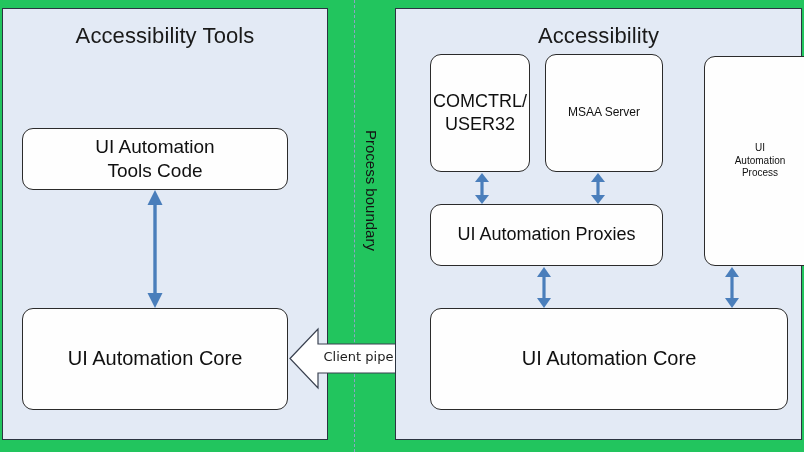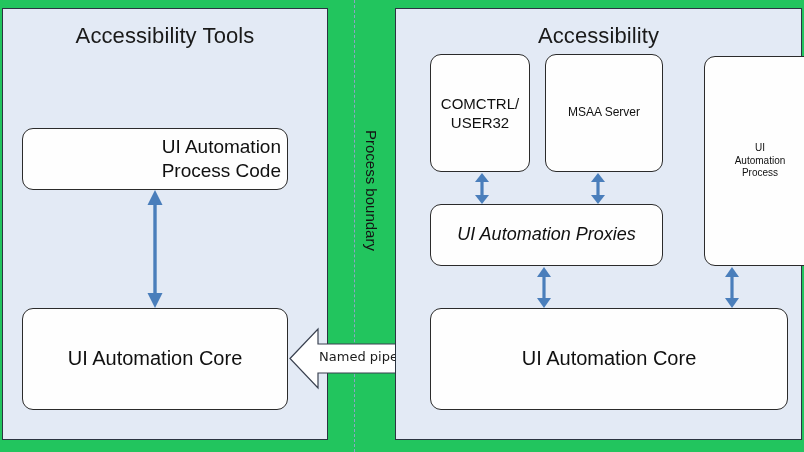--- a/index.html
+++ b/index.html
@@ -47,28 +47,28 @@
     display: flex;
     align-items: center;
     justify-content: center;
     text-align: center;
     color: #101010;
     line-height: 1.28;
     padding: 2px 6px;
   }
 
   
-  #node-client-code { left: 22px;  top: 128px; width: 266px; height: 62px;  font-size: 19px; justify-content: flex-end; }
+  #node-client-code { left: 22px;  top: 128px; width: 266px; height: 62px;  font-size: 19px; }
   #node-core-left   { left: 22px;  top: 308px; width: 266px; height: 102px; font-size: 20px; }
 
   
-  #node-comctrl   { left: 430px; top: 54px;  width: 100px; height: 118px; font-size: 15px; }
+  #node-comctrl   { left: 430px; top: 54px;  width: 100px; height: 118px; font-size: 18px; }
   #node-msaa      { left: 545px; top: 54px;  width: 118px; height: 118px; font-size: 12px; }
   #node-uia-prov  { left: 704px; top: 56px;  width: 112px; height: 210px; font-size: 10px; }
-  #node-proxies   { left: 430px; top: 204px; width: 233px; height: 62px;  font-size: 18px; font-style: italic; }
+  #node-proxies   { left: 430px; top: 204px; width: 233px; height: 62px;  font-size: 18px; }
   #node-core-right{ left: 430px; top: 308px; width: 358px; height: 102px; font-size: 20px; }
 
   
   #process-boundary-line {
     position: absolute;
     left: 354px;
     top: 0px;
     width: 0;
     height: 452px;
     border-left: 1.5px dashed #8fa4c4;
@@ -109,41 +109,41 @@
 
 <div id="diagram">
 
   <div class="panel" id="panel-left">
     <div class="panel-title">Accessibility Tools</div>
   </div>
 
   <div class="node" id="node-client-code">
     <div>
       <span>UI Automation</span><br>
-      <span>Process Code</span>
+      <span>Tools Code</span>
     </div>
   </div>
 
   <div class="node" id="node-core-left">
     <span>UI Automation Core</span>
   </div>
 
   <svg class="varrow" style="left:142px; top:188px;" width="26" height="122">
     <line x1="13" y1="16" x2="13" y2="106" stroke="#4A7EBB" stroke-width="3.4"></line>
     <polygon points="13,2 5.5,17 20.5,17" fill="#4A7EBB"></polygon>
     <polygon points="13,120 5.5,105 20.5,105" fill="#4A7EBB"></polygon>
   </svg>
 
   <div id="process-boundary-line"></div>
   <div id="process-boundary-label">Process boundary</div>
 
   <svg id="named-pipe-arrow" width="141" height="65">
     <polygon points="2,32.5 30,3 30,18 111,18 111,3 139,32.5 111,62 111,47 30,47 30,62" fill="#ffffff" stroke="#3a4150" stroke-width="1.2"></polygon>
   </svg>
-  <div id="named-pipe-label">Named pipe</div>
+  <div id="named-pipe-label">Client pipe</div>
 
   <div class="panel" id="panel-right">
     <div class="panel-title">Accessibility</div>
   </div>
 
   <div class="node" id="node-comctrl">
     <div>
       <span>COMCTRL/</span><br>
       <span>USER32</span>
     </div>

